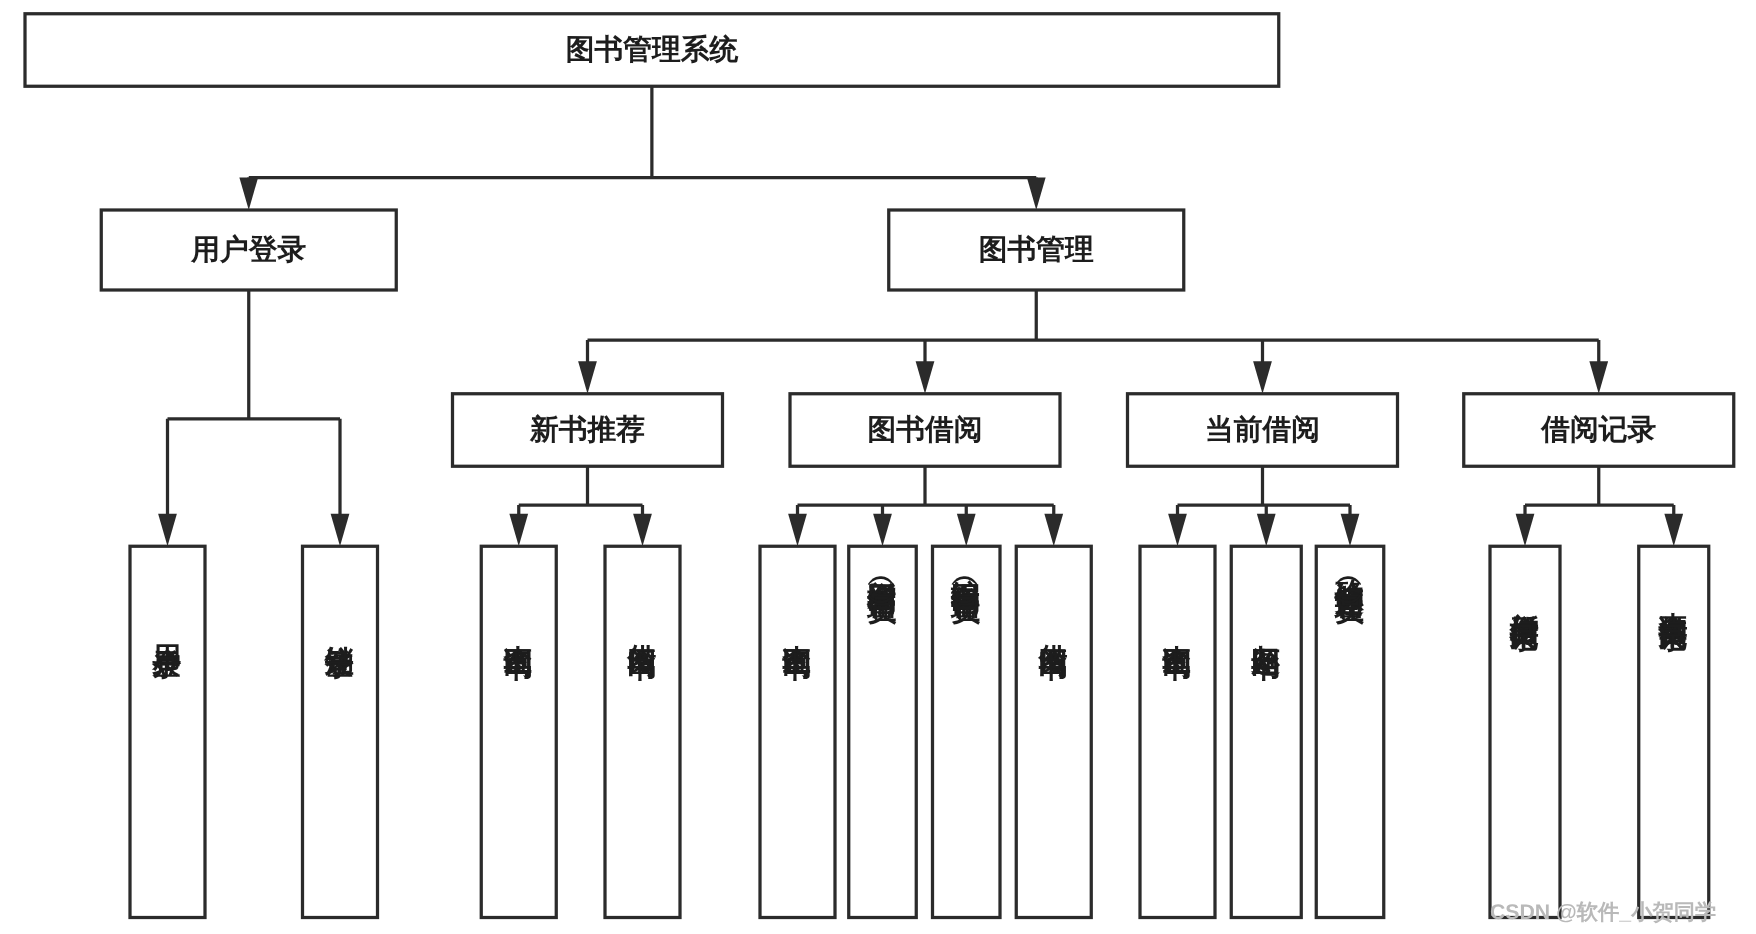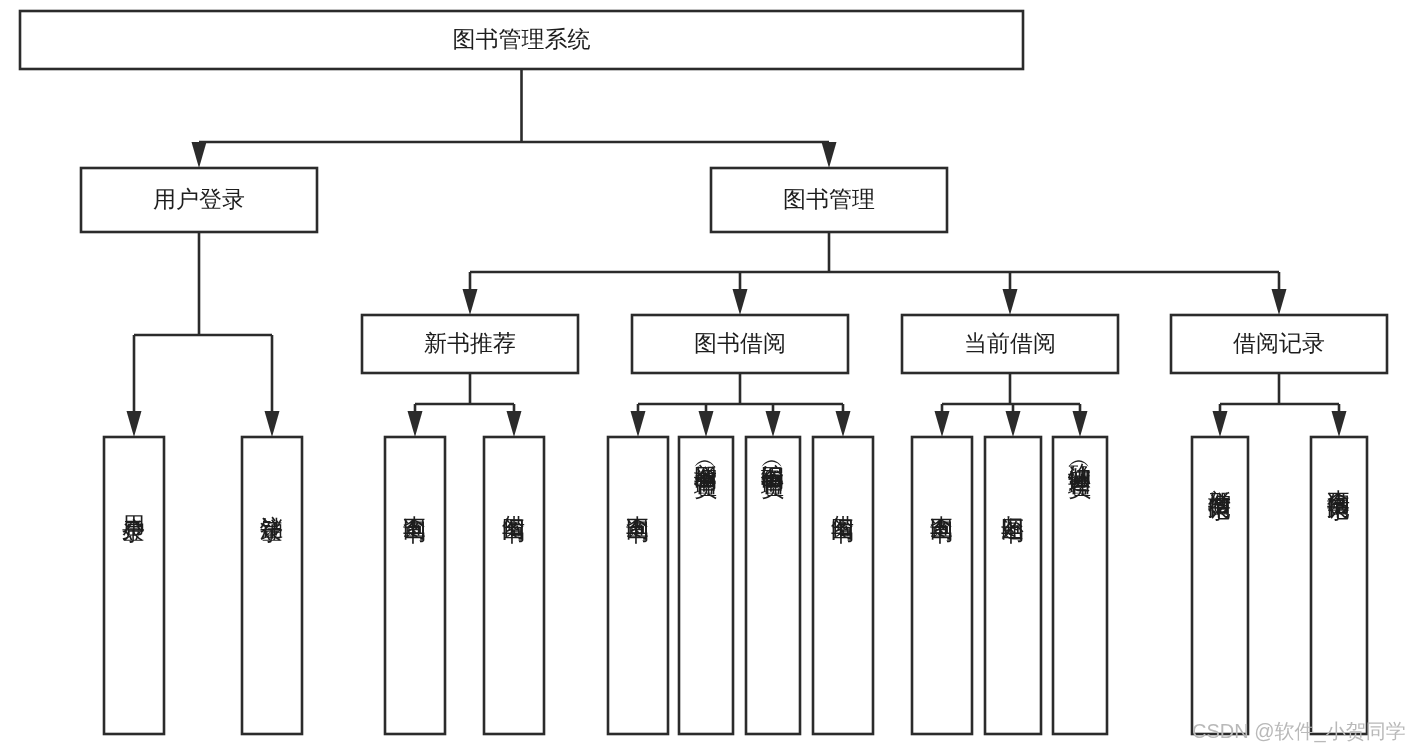--- a/index.html
+++ b/index.html
@@ -7,20 +7,21 @@
     padding: 0;
     background: #ffffff;
   }
   #canvas {
     position: relative;
     width: 1405px;
     height: 747px;
     background: #ffffff;
     font-family: "Liberation Sans", "DejaVu Sans", sans-serif;
     overflow: hidden;
+    font-weight: bold;
   }
   svg.diagram {
     position: absolute;
     left: 0;
     top: 0;
     width: 1405px;
     height: 747px;
   }
   .node-rect {
     fill: #ffffff;
@@ -54,21 +55,21 @@
     color: #1d1d1d;
     letter-spacing: 2px;
     white-space: nowrap;
     text-align: center;
     transform: translateX(-50%);
     pointer-events: none;
   }
   .watermark {
     position: absolute;
     font-family: "Liberation Sans", "DejaVu Sans", sans-serif;
-    font-size: 20px;
+    font-size: 17px;
     color: #b9b9b9;
     white-space: nowrap;
   }
 </style>
 </head>
 <body>
 
 <div id="canvas">
   <svg class="diagram" viewBox="0 0 1405 747" id="svg-root">
       <line x1="521.5" y1="69" x2="521.5" y2="142" class="link-line"></line>

